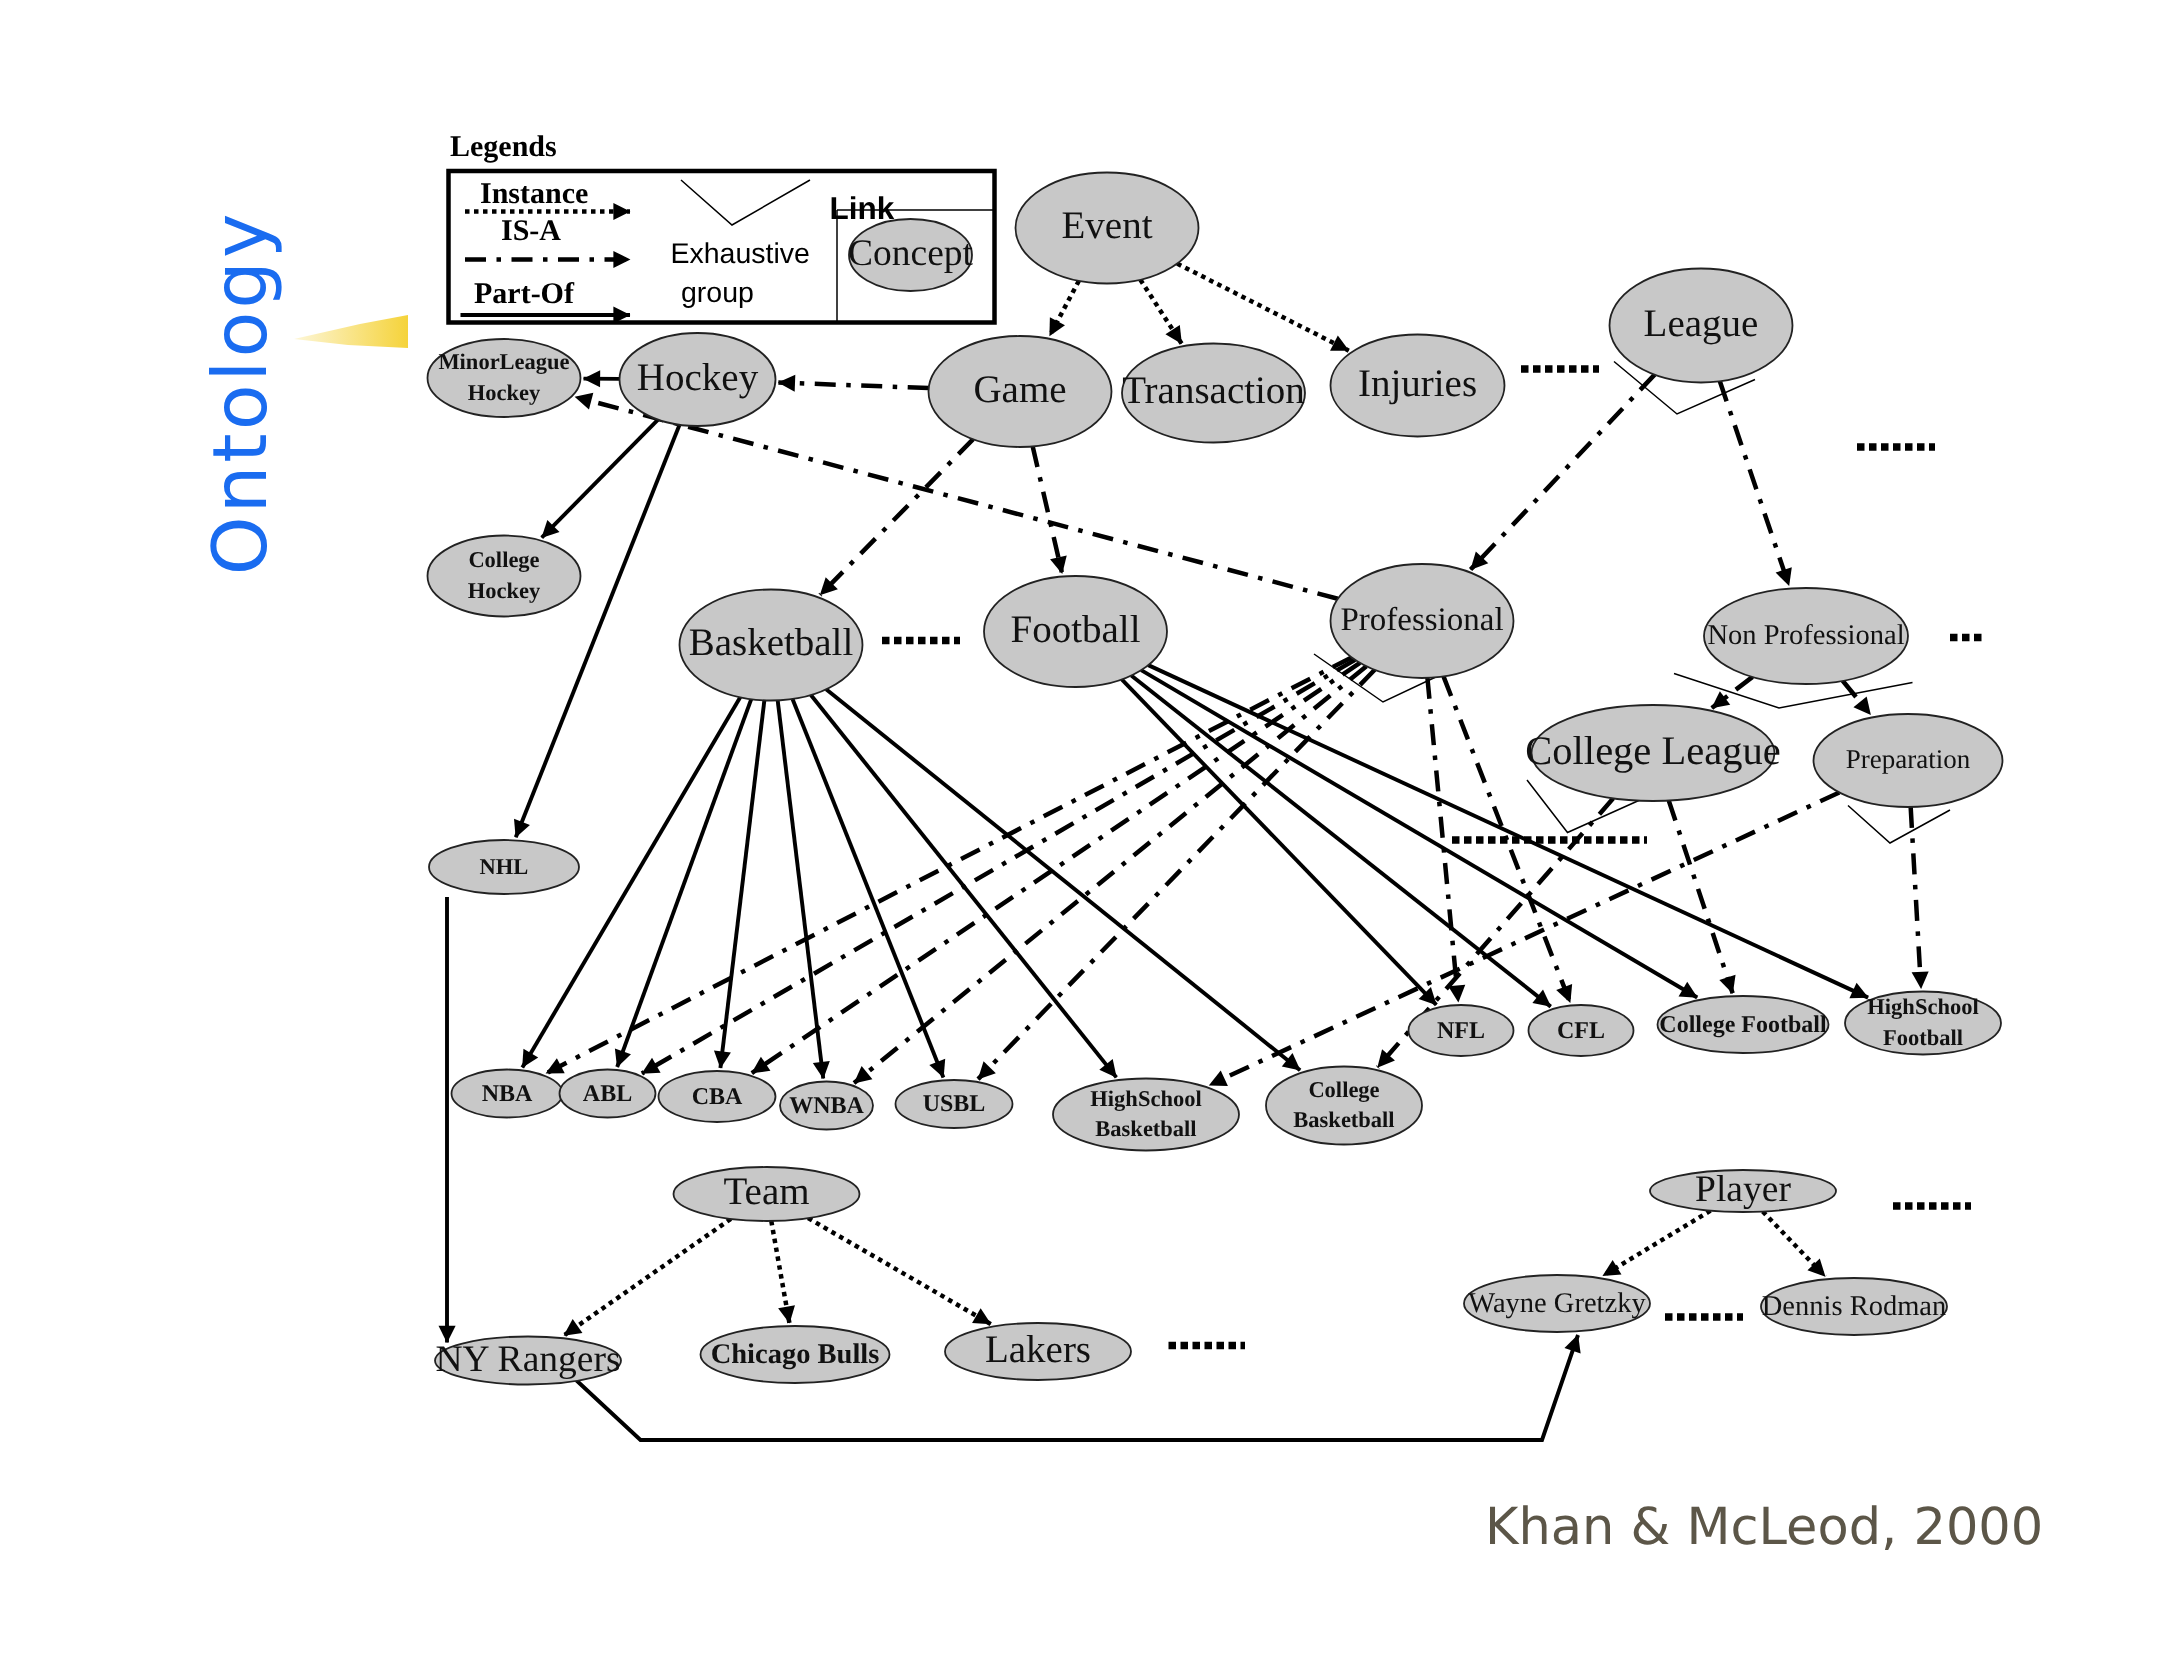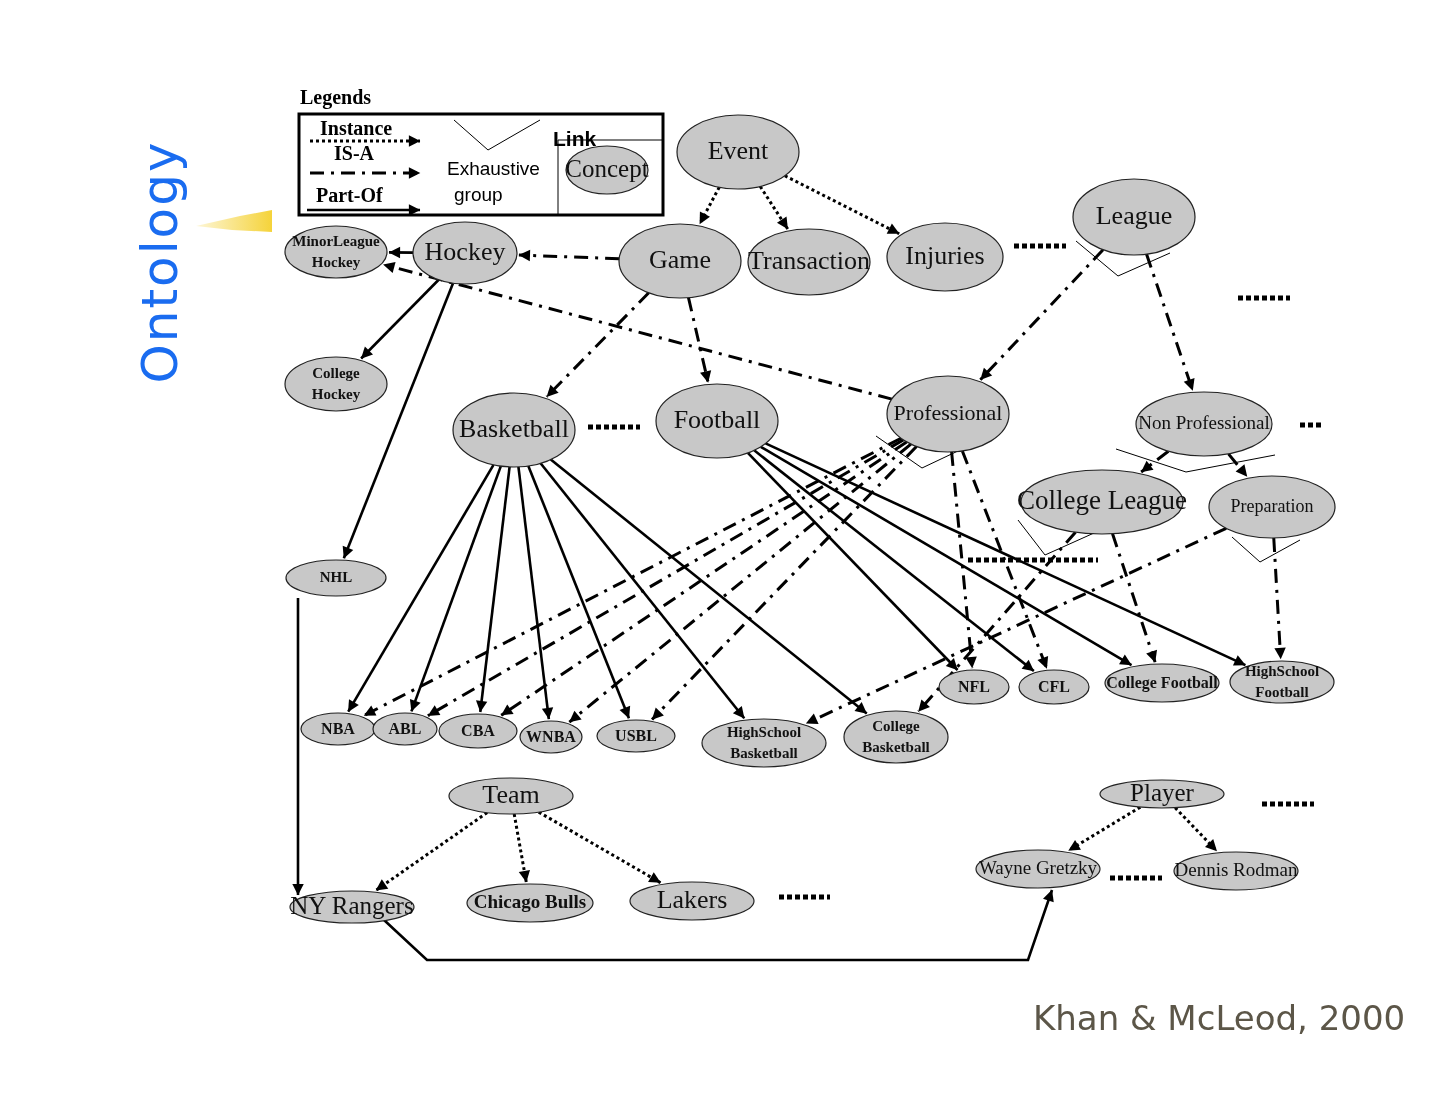--- a/index.html
+++ b/index.html
@@ -4,21 +4,21 @@
 <style>
   html, body { margin: 0; padding: 0; background: #ffffff; }
   body { width: 1440px; height: 1113px; position: relative; overflow: hidden; font-family: "Liberation Serif", serif; }
   #side-title {
     position: absolute; left: 160px; top: 262px;
     transform: translate(-50%, -50%) rotate(-90deg);
     font-family: "DejaVu Sans", sans-serif; font-size: 50px; color: #1a6cf0;
     letter-spacing: 2px; white-space: nowrap;
   }
   #citation {
-    position: absolute; left: 1033px; top: 998px;
+    position: absolute; left: 990px; top: 998px;
     font-family: "DejaVu Sans", sans-serif; font-size: 34px; color: #5c5648; white-space: nowrap;
   }
   svg#diagram { position: absolute; left: 0; top: 0; }
   .node ellipse { fill: #c8c8c8; stroke: #222; stroke-width: 1.2; }
   .node text { font-family: "Liberation Serif", serif; fill: #111; text-anchor: middle; dominant-baseline: middle; }
   .edge { fill: none; stroke: #000; }
   .edge.partof { stroke-width: 2.6; }
   .edge.isa { stroke-width: 3; stroke-dasharray: 14 7 3 7; }
   .edge.instance { stroke-width: 3; stroke-dasharray: 3 3; }
   .ellipsis-dots { fill: none; stroke: #000; stroke-width: 5; stroke-dasharray: 5 3; }

